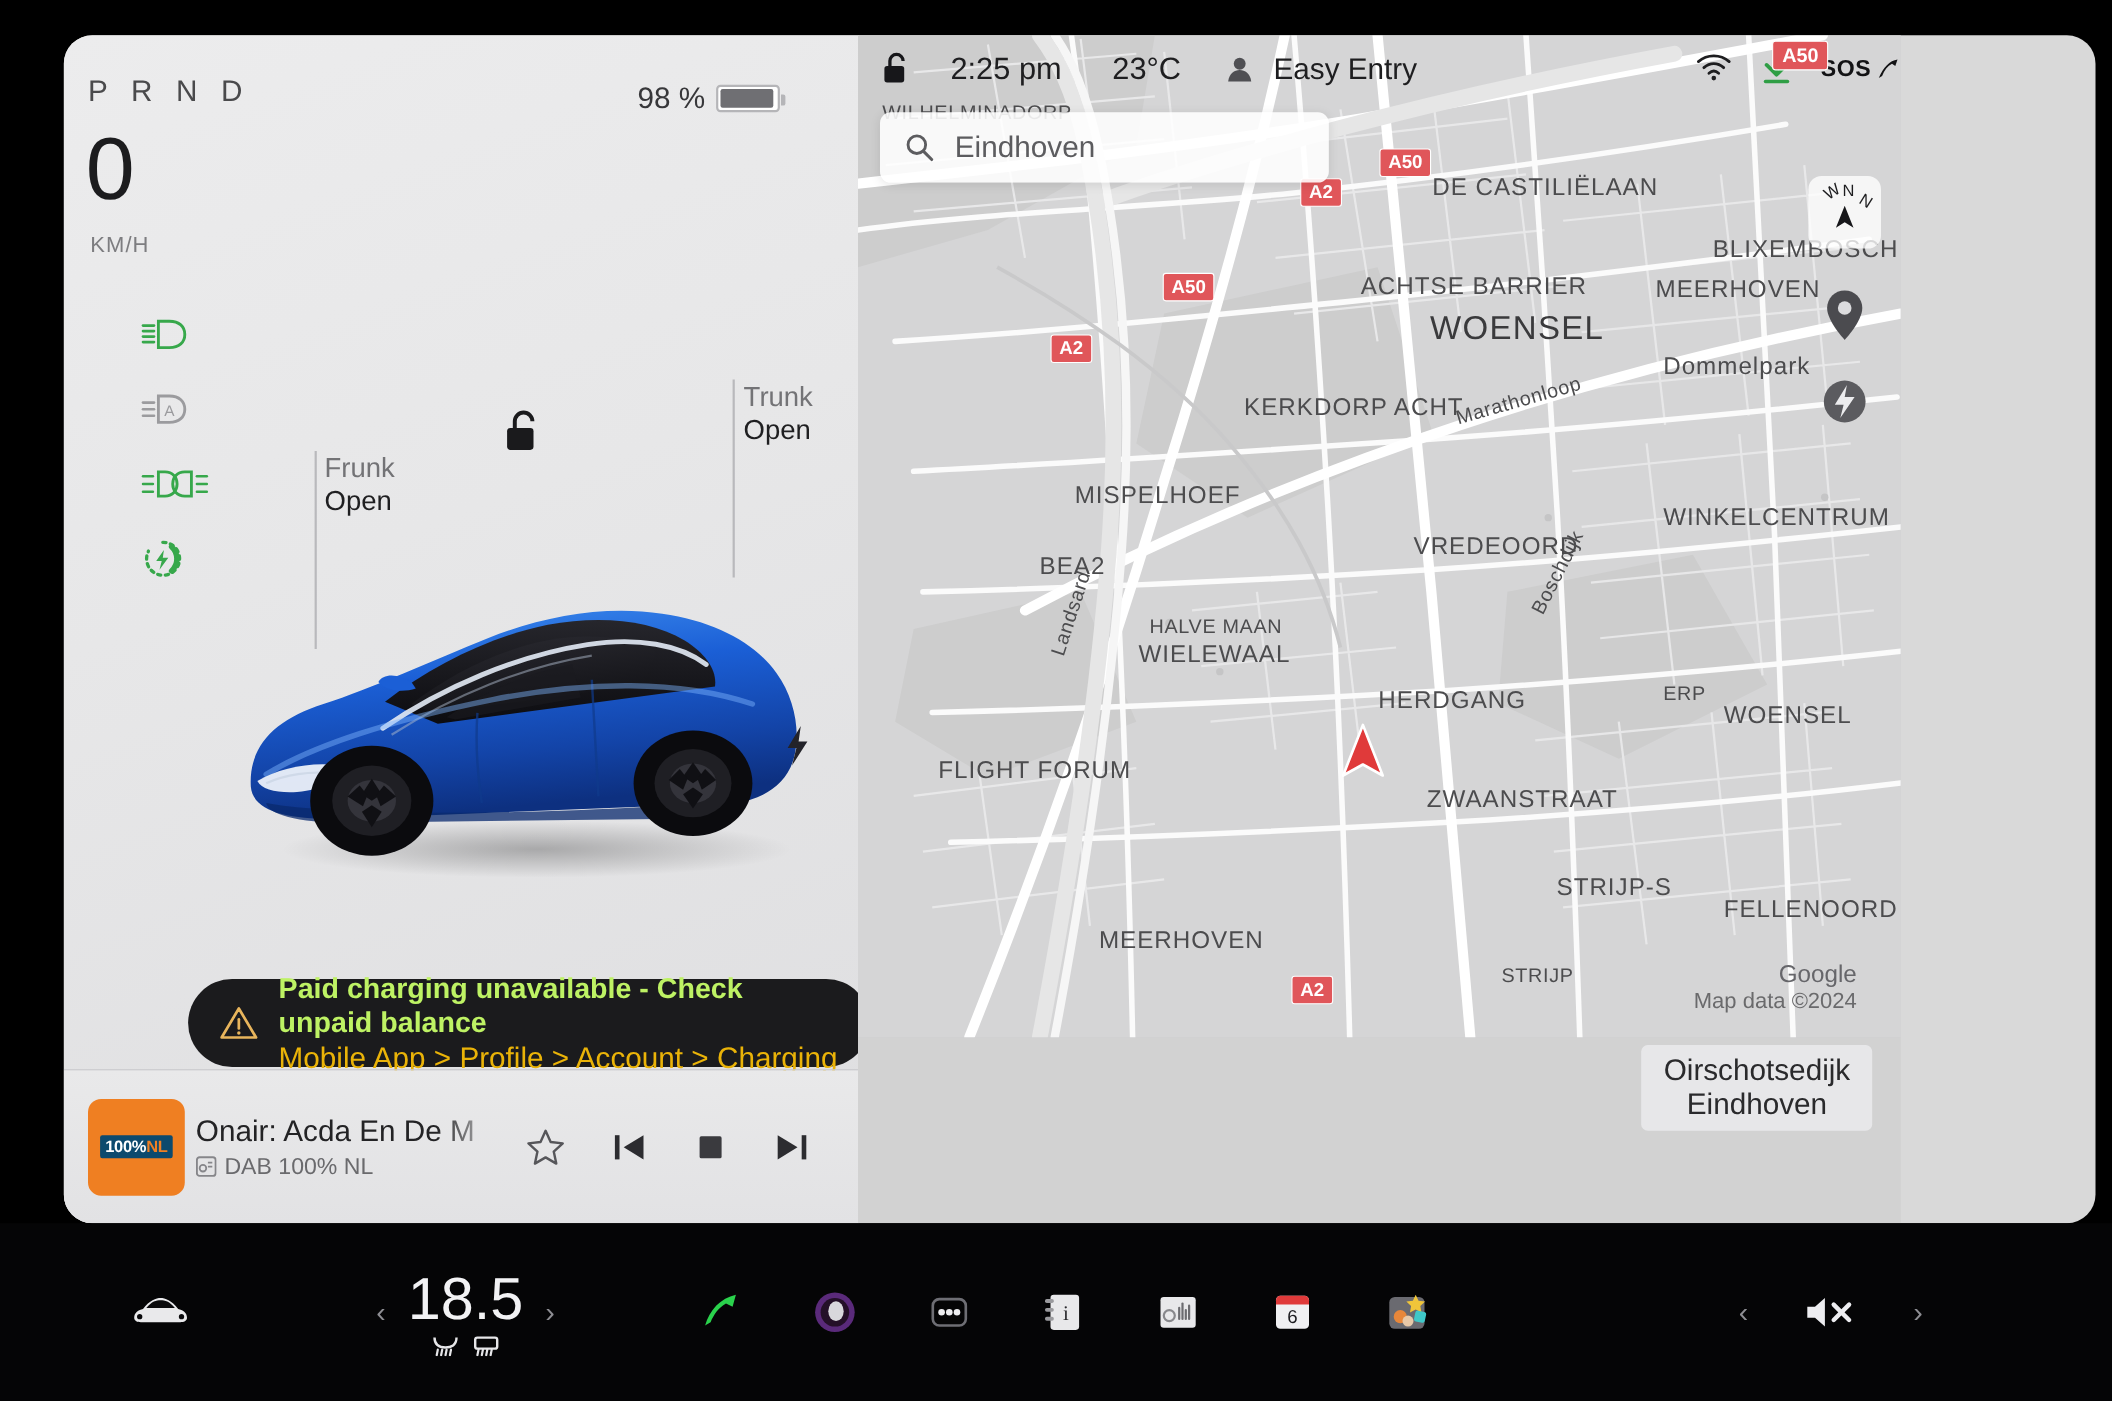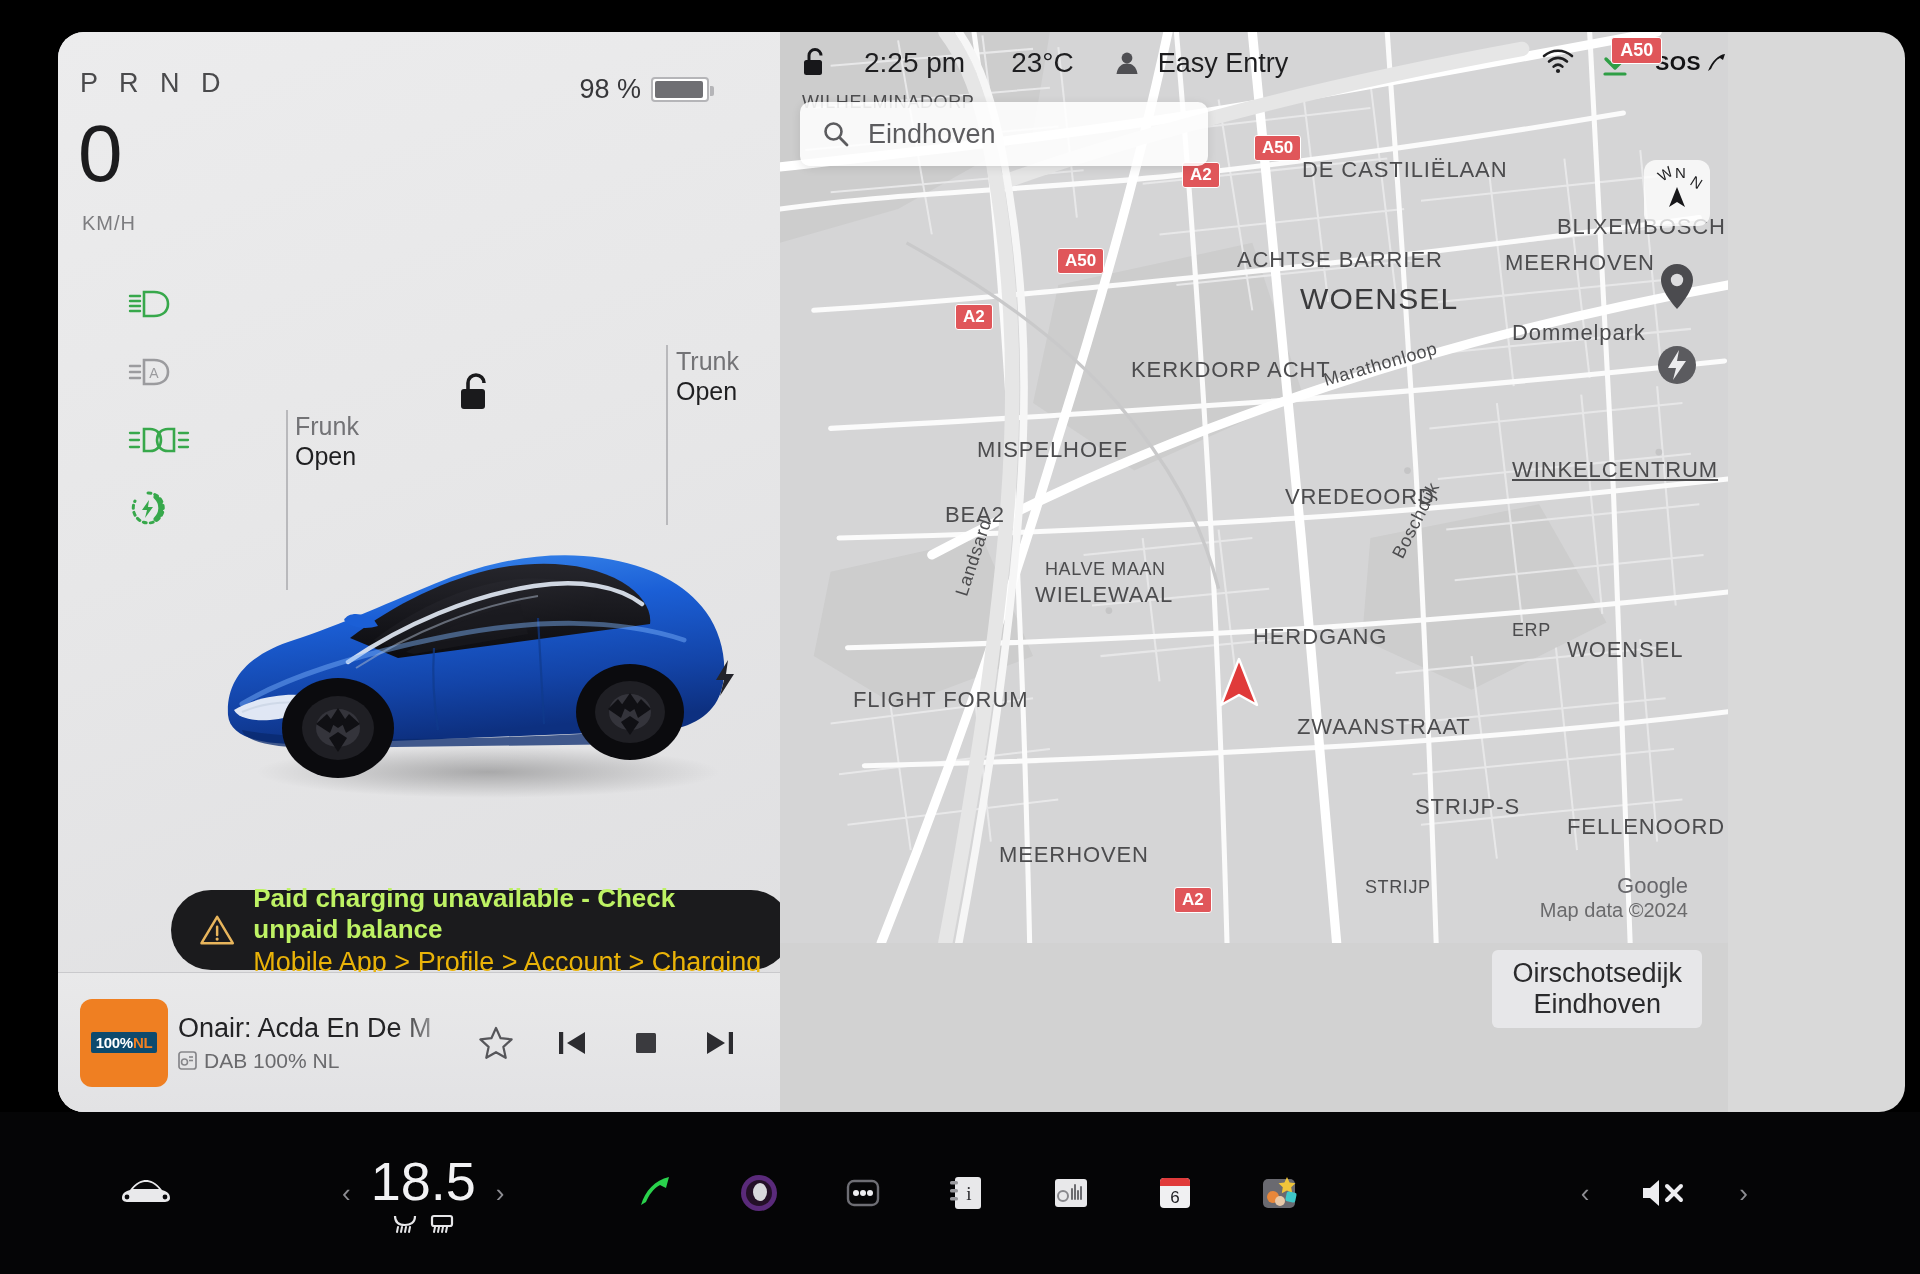--- a/index.html
+++ b/index.html
@@ -589,21 +589,21 @@
           <div class="maplabel lbl-sm" style="left: 22px; top: 60px;">WILHELMINADORP</div>
           <div class="maplabel lbl-md" style="left: 522px; top: 125px;">DE CASTILIËLAAN</div>
           <div class="maplabel lbl-md" style="left: 457px; top: 215px;">ACHTSE BARRIER</div>
           <div class="maplabel lbl-md" style="left: 725px; top: 218px;">MEERHOVEN</div>
           <div class="maplabel lbl-lg" style="left: 520px; top: 250px; font-size: 30px; color: rgb(58, 58, 60);">WOENSEL</div>
           <div class="maplabel lbl-md" style="left: 732px; top: 288px;">Dommelpark</div>
           <div class="maplabel lbl-md" style="left: 351px; top: 325px;">KERKDORP ACHT</div>
           <div class="maplabel lbl-sm" style="left: 542px; top: 322px; transform: rotate(-16deg);">Marathonloop</div>
           <div class="maplabel lbl-md" style="left: 197px; top: 405px;">MISPELHOEF</div>
           <div class="maplabel lbl-md" style="left: 505px; top: 452px;">VREDEOORD</div>
-          <div class="maplabel lbl-md" style="left: 732px; top: 425px; text-decoration: underline;">WINKELCENTRUM</div>
+          <div class="maplabel lbl-md" style="left: 732px; top: 425px;">WINKELCENTRUM</div>
           <div class="maplabel lbl-md" style="left: 165px; top: 470px;">BEA2</div>
           <div class="maplabel lbl-sm" style="left: 595px; top: 478px; transform: rotate(-63deg);">Boschdijk</div>
           <div class="maplabel lbl-sm" style="left: 154px; top: 515px; transform: rotate(-72deg);">Landsard</div>
           <div class="maplabel lbl-sm" style="left: 265px; top: 527px;">HALVE MAAN</div>
           <div class="maplabel lbl-md" style="left: 255px; top: 550px;">WIELEWAAL</div>
           <div class="maplabel lbl-md" style="left: 473px; top: 592px;">HERDGANG</div>
           <div class="maplabel lbl-sm" style="left: 732px; top: 588px;">ERP</div>
           <div class="maplabel lbl-md" style="left: 787px; top: 605px;">WOENSEL</div>
           <div class="maplabel lbl-md" style="left: 73px; top: 655px;">FLIGHT FORUM</div>
           <div class="maplabel lbl-md" style="left: 517px; top: 682px;">ZWAANSTRAAT</div>

